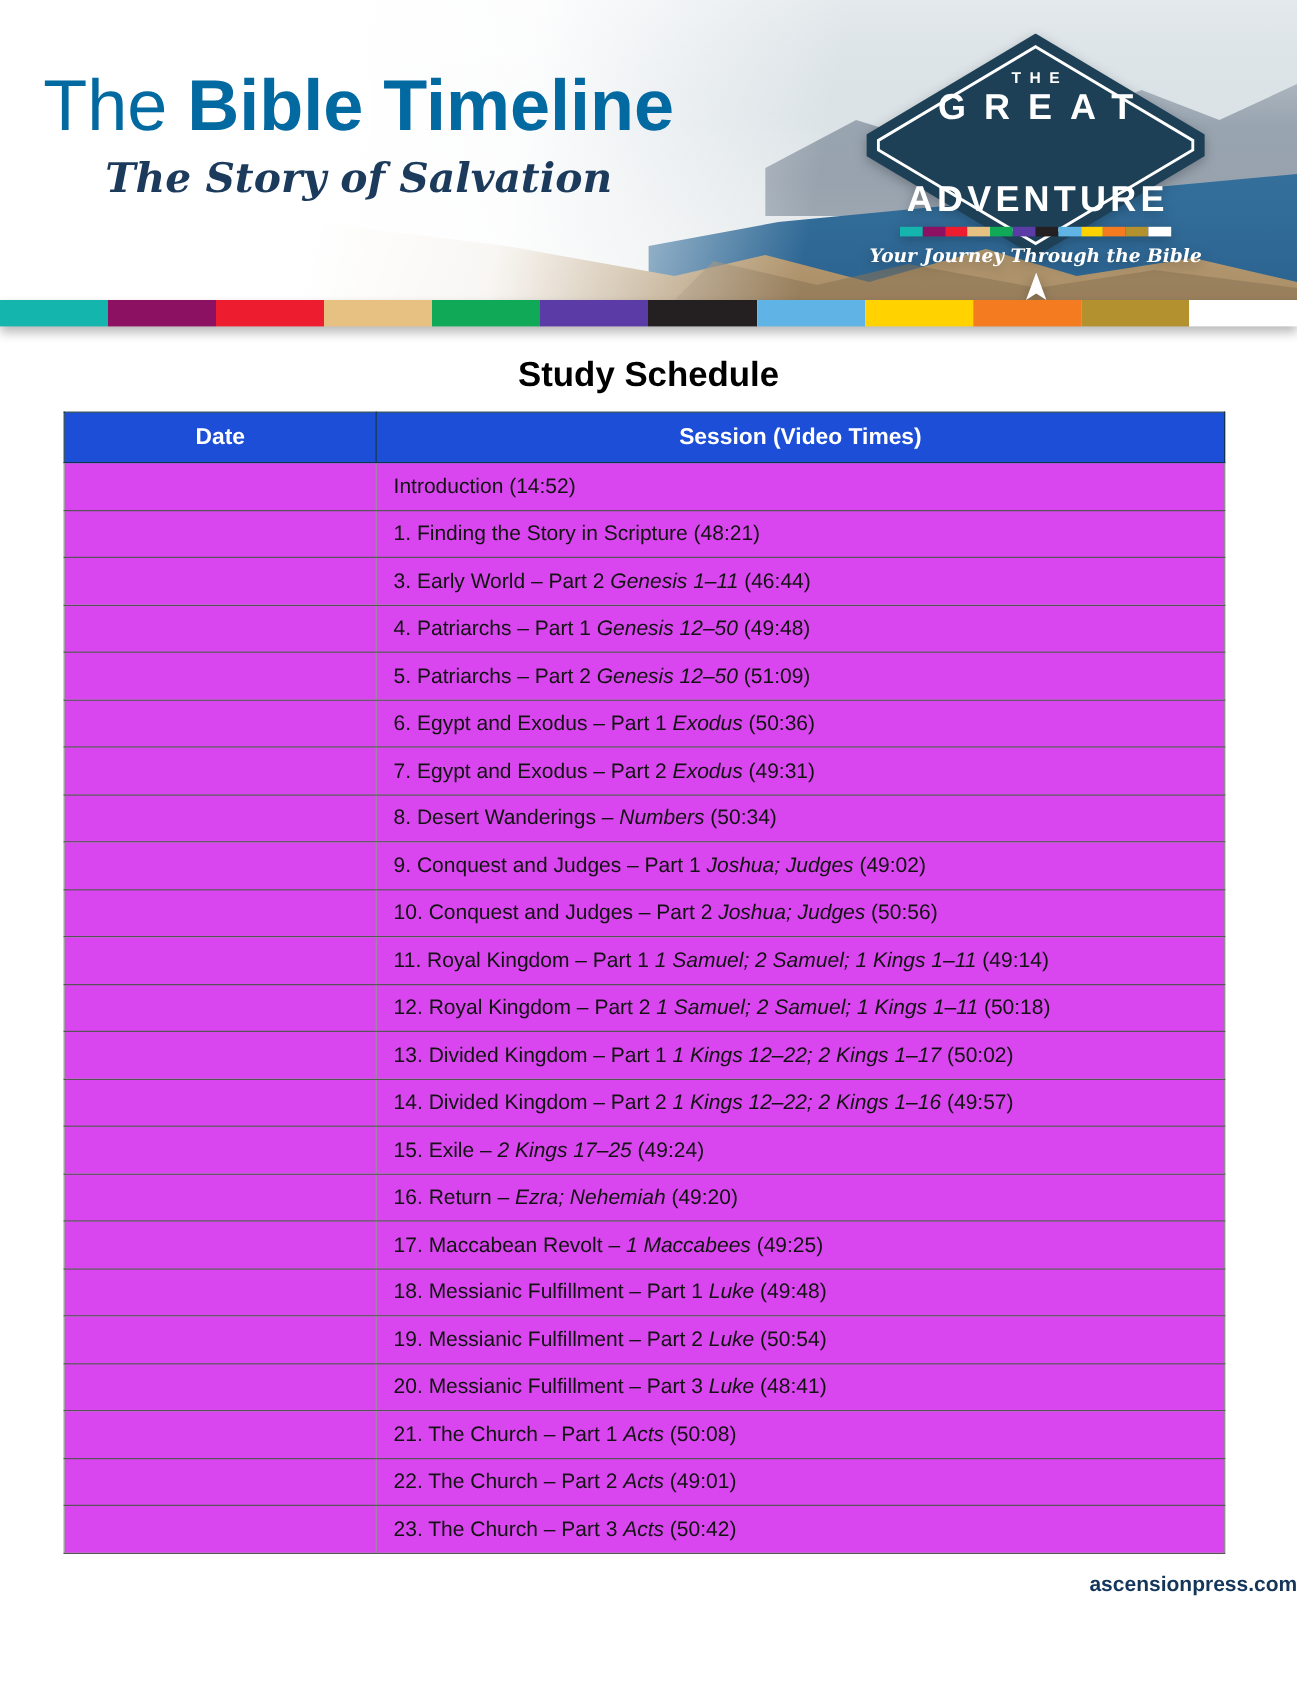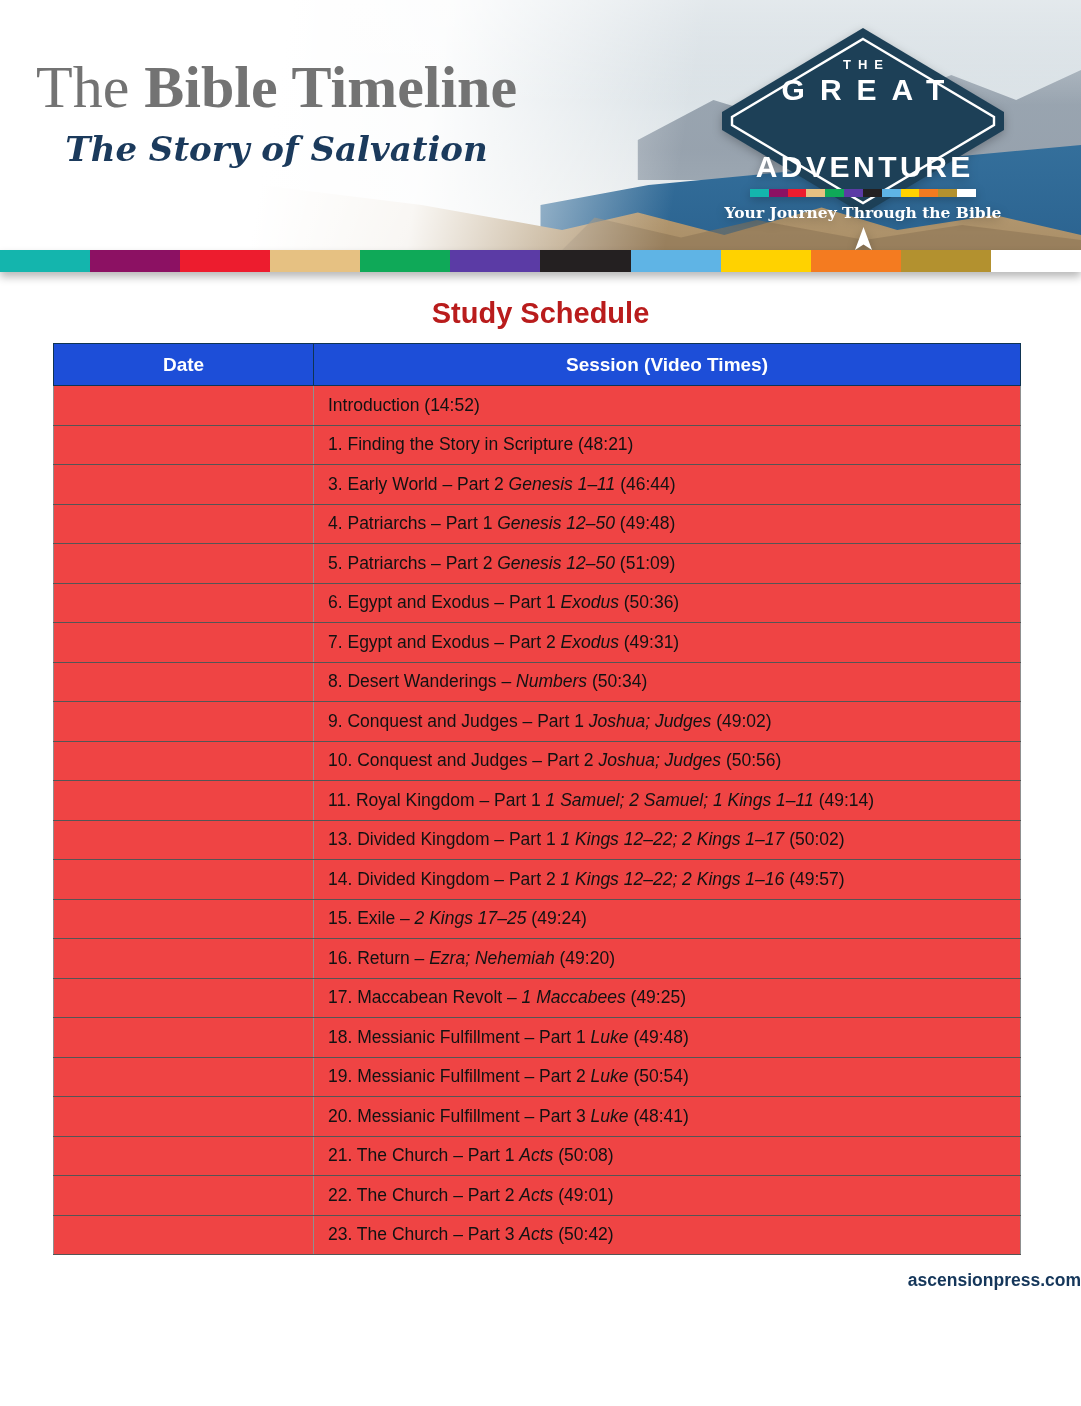--- a/index.html
+++ b/index.html
@@ -31,58 +31,58 @@
   }
   .haze {
     background:
       linear-gradient(180deg, rgba(255,255,255,.5) 0%, rgba(255,255,255,0) 42%),
       linear-gradient(100deg, #ffffff 26%, rgba(255,255,255,.92) 40%, rgba(255,255,255,0) 63%);
   }
 
   
   .title-block { position:absolute; left:36px; top:56px; text-align:center; z-index:6; }
   .main-title {
-    font-family:Liberation Serif, serif; color:#737373;
+    font-family:Liberation Sans, sans-serif; color:#0369a1;
     font-size:60px; line-height:1.05; white-space:nowrap;
   }
   .main-title .t-reg { font-weight:normal; }
   .main-title .t-bold { font-weight:bold; }
   .subtitle {
     font-family:"DejaVu Serif", serif; font-style:italic; font-weight:bold;
     color:#1b3a5c; font-size:34px; margin-top:10px;
   }
 
   
   .badge { position:absolute; left:722px; top:28px; width:282px; height:186px; z-index:7;
            filter:drop-shadow(0 3px 5px rgba(0,0,0,.25)); }
   .badge svg.hex { position:absolute; inset:0; }
   .badge-content { position:absolute; inset:0; text-align:center; color:#ffffff; }
   .b-the  { margin-top:29px; font-size:13px; font-weight:bold; letter-spacing:7px; padding-left:7px; }
   .b-great{ font-size:30px; font-weight:bold; letter-spacing:15px; padding-left:15px; margin-top:1px; line-height:1.1; }
   .b-adv  { font-size:30px; font-weight:bold; letter-spacing:3.5px; padding-left:3.5px; line-height:1.1;margin-top:44px; }
   .b-stripe { width:226px; height:8px; margin:6px auto 0; display:flex; }
   .b-stripe span { flex:1; }
-  .b-tagline { font-family:"DejaVu Serif", serif; font-weight:bold; font-size:15.5px; margin-top:6px; }
+  .b-tagline { font-family:"DejaVu Serif", serif; font-style:italic; font-weight:bold; font-size:15.5px; margin-top:6px; }
   .b-arrow { margin-top:5px; }
 
   
   .color-band { position:relative; display:flex; width:1081px; height:22px;
                 box-shadow:0 5px 9px rgba(0,0,0,.28); z-index:4; }
   .color-band span { flex:1; }
 
   
-  .schedule-title { text-align:center; color:#b91c1c; font-size:29px; font-weight:bold; margin:25px 0 13px; }
+  .schedule-title { text-align:center; color:#000000; font-size:29px; font-weight:bold; margin:25px 0 13px; }
   table.schedule { border-collapse:collapse; margin-left:53px; width:968px; table-layout:fixed; }
   table.schedule th {
     background:#1d4ed8; color:#ffffff; font-size:19px; font-weight:bold;
     height:42px; border:1px solid #0f3452; text-align:center;
   }
   th.col-date { width:260px; }
   table.schedule td {
-    height:39.5px; background:#ef4444; color:#121212; font-size:17.5px;
+    height:39.5px; background:#d946ef; color:#121212; font-size:17.5px;
     border:1px solid #8f8f8f; border-top:1px solid #555555; border-bottom:1px solid #555555;
   }
   td.session-cell { padding-left:14px; }
   td.session-cell i { font-style:italic; }
 
   
   .footer { text-align:right; margin-top:15px; }
   .footer .site { color:#14365a; font-weight:bold; font-size:17.5px; }
 </style>
 </head>
@@ -198,20 +198,24 @@
           <tr>
             <td class="date-cell"></td>
             <td class="session-cell"><span>10. Conquest and Judges – Part 2 </span><i>Joshua; Judges</i><span> (50:56)</span></td>
           </tr>
           <tr>
             <td class="date-cell"></td>
             <td class="session-cell"><span>11. Royal Kingdom – Part 1 </span><i>1 Samuel; 2 Samuel; 1 Kings 1–11</i><span> (49:14)</span></td>
           </tr>
           <tr>
             <td class="date-cell"></td>
+            <td class="session-cell"><span>12. Royal Kingdom – Part 2 </span><i>1 Samuel; 2 Samuel; 1 Kings 1–11</i><span> (50:18)</span></td>
+          </tr>
+          <tr>
+            <td class="date-cell"></td>
             <td class="session-cell"><span>13. Divided Kingdom – Part 1 </span><i>1 Kings 12–22; 2 Kings 1–17</i><span> (50:02)</span></td>
           </tr>
           <tr>
             <td class="date-cell"></td>
             <td class="session-cell"><span>14. Divided Kingdom – Part 2 </span><i>1 Kings 12–22; 2 Kings 1–16</i><span> (49:57)</span></td>
           </tr>
           <tr>
             <td class="date-cell"></td>
             <td class="session-cell"><span>15. Exile – </span><i>2 Kings 17–25</i><span> (49:24)</span></td>
           </tr>

